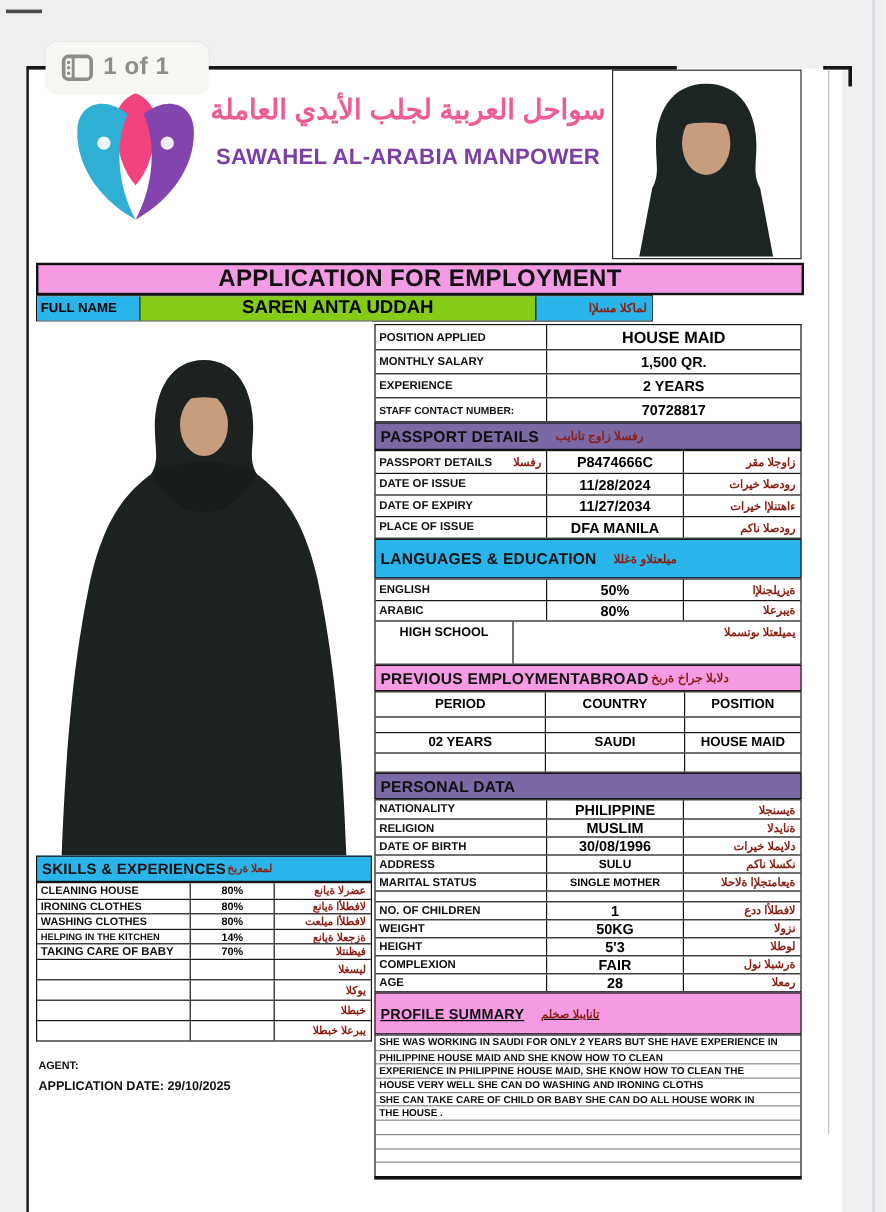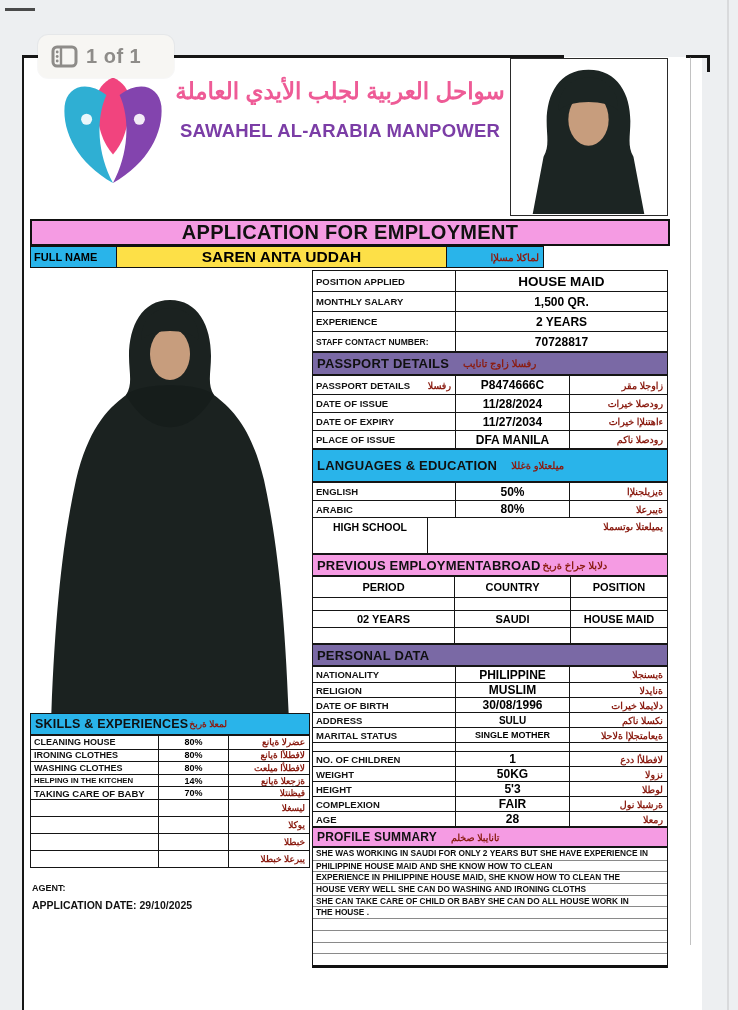--- a/index.html
+++ b/index.html
@@ -38,21 +38,21 @@
   .fullbody-box{left:30px;top:268px;width:280px;height:445px;background:#fff;overflow:hidden;}
 
   
   .title-bar{
     left:30px;top:219px;width:640px;height:27px;background:var(--pink);
     border:2px solid #111;box-sizing:border-box;display:flex;align-items:center;justify-content:center;
     font-size:20px;font-weight:800;letter-spacing:.3px;color:#111;
   }
   .name-row{left:30px;top:246px;width:514px;height:22px;border:1.5px solid #111;box-sizing:border-box;display:flex;}
   .name-row .cell-label{width:85px;background:var(--cyan);font-size:11px;font-weight:800;display:flex;align-items:center;padding-left:3px;box-sizing:border-box;}
-  .name-row .cell-name{flex:1;background:#fde047;display:flex;align-items:center;justify-content:center;font-size:15.5px;font-weight:800;border-left:1.5px solid #111;}
+  .name-row .cell-name{flex:1;background:#84cc16;display:flex;align-items:center;justify-content:center;font-size:15.5px;font-weight:800;border-left:1.5px solid #111;}
   .name-row .cell-ar{width:97px;background:var(--cyan);display:flex;align-items:center;justify-content:flex-end;padding-right:4px;box-sizing:border-box;font-size:10px;font-weight:700;color:var(--maroon);border-left:1.5px solid #111;}
 
   
   .stack{left:312px;top:270px;width:356px;}
   .tbl{border:1.5px solid #151515;box-sizing:border-box;background:#fff;}
   .row{display:flex;align-items:stretch;border-top:1px solid #151515;box-sizing:border-box;}
   .row:first-child{border-top:none;}
   .c{display:flex;align-items:center;overflow:hidden;white-space:nowrap;box-sizing:border-box;}
   .c + .c{border-left:1px solid #151515;}
   .lab{padding-left:3px;font-weight:700;font-size:9.5px;color:#111;}
@@ -305,21 +305,21 @@
       <div class="c val w-val">FAIR</div>
       <div class="c ar w-flex">ةرشبلا نول</div>
     </div>
     <div class="row h15">
       <div class="c lab w-lab">AGE</div>
       <div class="c val w-val">28</div>
       <div class="c ar w-flex">رمعلا</div>
     </div>
   </div>
 
-  <div class="sec bg-pink" style="height:20px;position:relative;z-index:2;">
+  <div class="sec bg-pink" style="height:35px;position:relative;z-index:2;text-decoration:underline;">
     <span class="en" style="font-size:12px;">PROFILE SUMMARY</span>
     <span class="sec-ar" style="font-size:9.5px;">تانايبلا صخلم</span>
   </div>
   <div class="plines">
     <div class="pl">SHE WAS WORKING IN SAUDI FOR ONLY 2 YEARS BUT SHE HAVE EXPERIENCE IN</div>
     <div class="pl">PHILIPPINE HOUSE MAID AND SHE KNOW HOW TO CLEAN</div>
     <div class="pl">EXPERIENCE IN PHILIPPINE HOUSE MAID, SHE KNOW HOW TO CLEAN THE</div>
     <div class="pl">HOUSE VERY WELL SHE CAN DO WASHING AND IRONING CLOTHS</div>
     <div class="pl">SHE CAN TAKE CARE OF CHILD OR BABY SHE CAN DO ALL HOUSE WORK IN</div>
     <div class="pl">THE HOUSE .</div>

